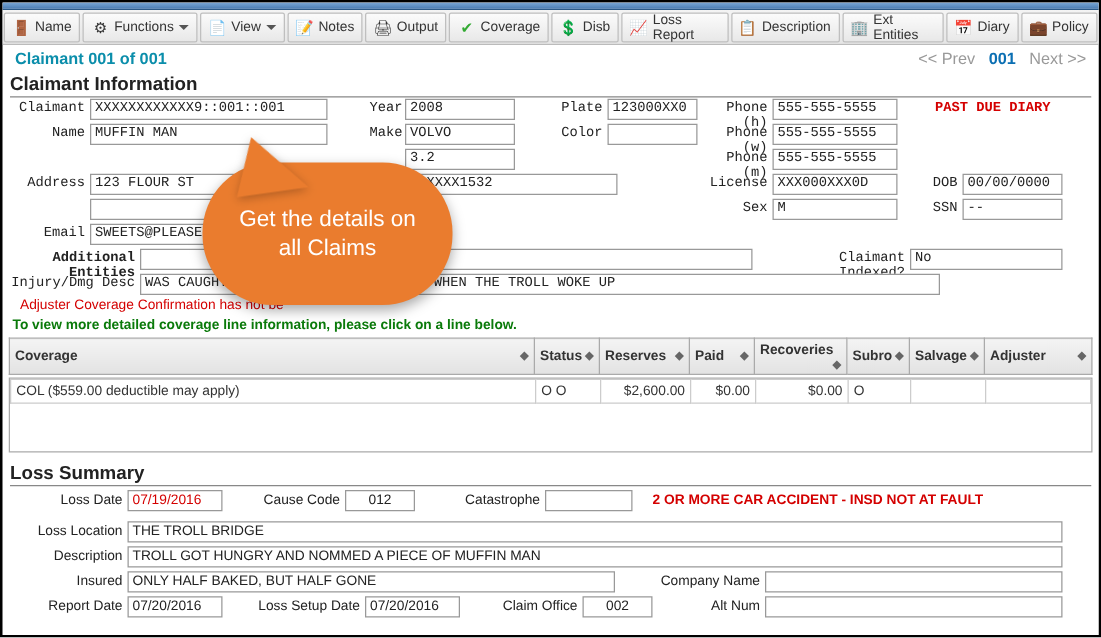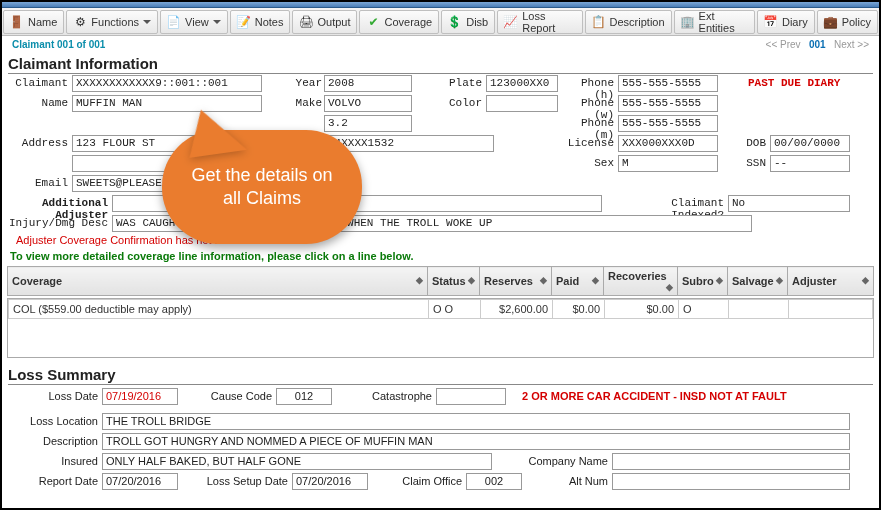--- a/index.html
+++ b/index.html
@@ -51,21 +51,21 @@
   }
   .tbtn .caret {
     margin-left: 4px;
     width: 0;height: 0;
     border-left: 4px solid transparent;
     border-right: 4px solid transparent;
     border-top: 4px solid #555;
   }
   .pager {
     padding: 3px 10px;
-    font-size: 10px;
+    font-size: 13px;
     display:flex;
     justify-content: space-between;
     align-items: center;
   }
   .pager .left { color: #0b8eab; font-weight: bold; }
   .pager .right { color:#999; }
   .pager .right .cur { color:#0b6fb3; font-weight:bold; }
   .section {
     padding: 2px 6px;
   }
@@ -274,21 +274,21 @@
 
       <span class="fld" style="left:64px;top:81px;width:190px"></span>
       <span class="lbl" style="left:580px;top:83px;width:26px">Sex</span>
       <span class="fld" style="left:610px;top:81px;width:100px">M</span>
       <span class="lbl" style="left:726px;top:83px;width:32px">SSN</span>
       <span class="fld" style="left:762px;top:81px;width:80px">--</span>
 
       <span class="lbl" style="left:0;top:103px;width:60px">Email</span>
       <span class="fld" style="left:64px;top:101px;width:190px">SWEETS@PLEASE.C</span>
 
-      <span class="lbl" style="left:0;top:123px;width:100px;font-weight:bold">Additional Adjuster</span>
+      <span class="lbl" style="left:0;top:123px;width:100px;font-weight:bold">Additional Entities</span>
       <span class="fld" style="left:104px;top:121px;width:490px"></span>
       <span class="lbl" style="left:606px;top:123px;width:110px">Claimant Indexed?</span>
       <span class="fld" style="left:720px;top:121px;width:122px">No</span>
 
       <span class="lbl" style="left:0;top:143px;width:100px">Injury/Dmg Desc</span>
       <span class="fld" style="left:104px;top:141px;width:640px">WAS CAUGHT RU                                              PPED OVER THE BRIDGE WHEN THE TROLL WOKE UP</span>
     </div>
     <div class="small-warn">Adjuster Coverage Confirmation has not be</div>
   </div>
 

